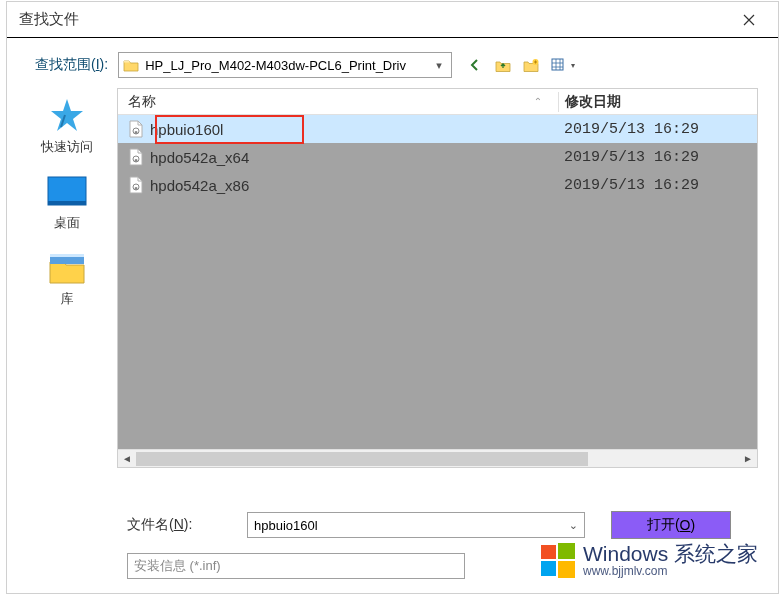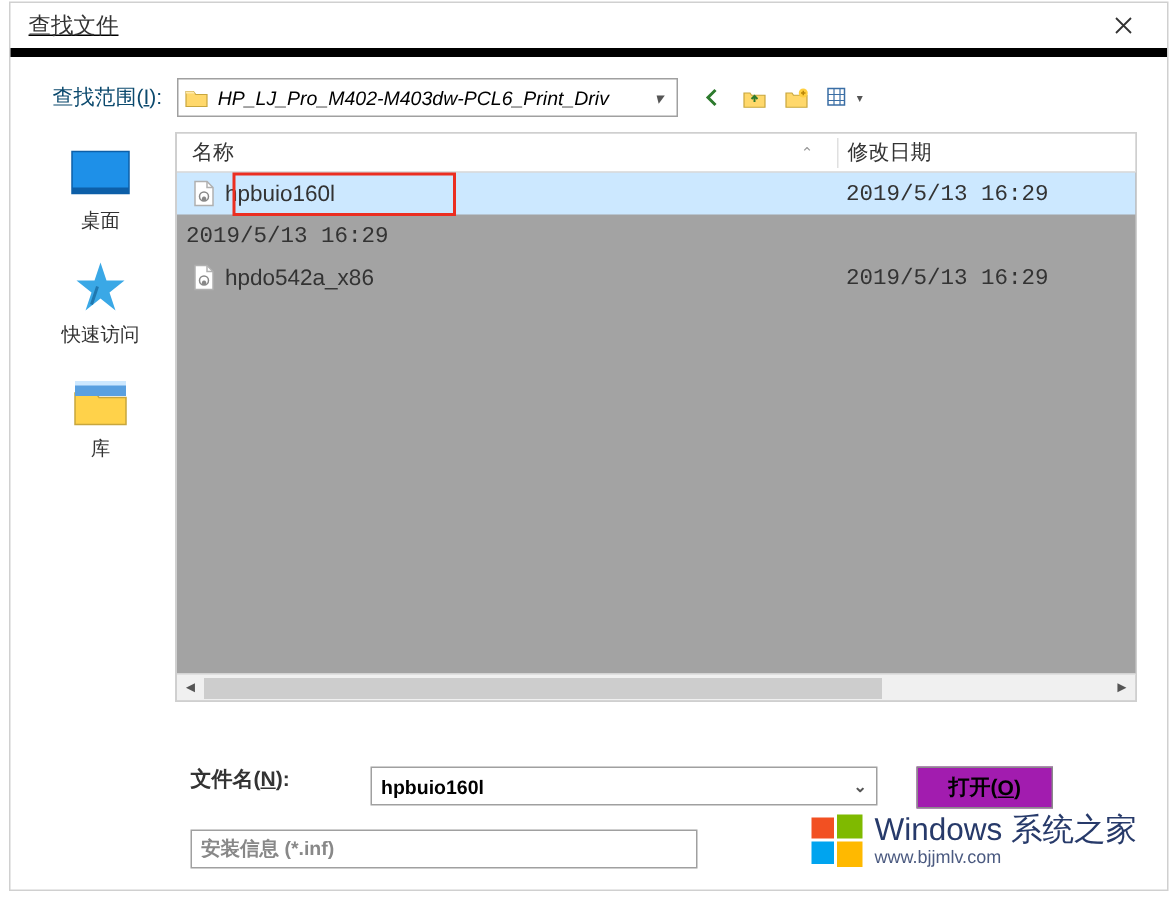--- a/index.html
+++ b/index.html
@@ -1,67 +1,67 @@
 <!DOCTYPE html>
 <html><head>
   <meta charset="utf-8">
   <style>
     * { margin: 0; padding: 0; box-sizing: border-box; font-family: "Microsoft YaHei", "SimSun", sans-serif; }
     body { width: 780px; height: 598px; background: #fff; font-size: 13px; overflow: hidden; position: relative; }
     .dialog { width: 773px; height: 593px; margin: 1px 0 0 6px; border: 1px solid #d0d0d0; background: #fff; position: relative; display: flex; flex-direction: column; }
     
-    .titlebar { height: 36px; display: flex; align-items: center; padding: 0 10px 0 12px; border-bottom: 6px solid #000000; text-decoration: underline; }
+    .titlebar { height: 36px; display: flex; align-items: center; padding: 0 10px 0 12px; border-bottom: 1px solid #000000; }
     .titlebar .title { font-size: 15px; color: #333; flex: 1; }
     .titlebar .close { width: 38px; height: 28px; display: flex; align-items: center; justify-content: center; cursor: pointer; font-size: 18px; color: #555; }
     
     .top-row { display: flex; align-items: center; padding: 14px 14px 10px 28px; }
     .top-row .label { color: #0c4a6e; font-size: 14px; margin-right: 10px; }
     .top-row .label .accel { text-decoration: underline; }
-    .folder-combo { flex: 1; height: 26px; border: 1px solid #a0a0a0; background: #fff; display: flex; align-items: center; padding: 0 4px; max-width: 334px; font-style: italic; }
+    .folder-combo { flex: 1; height: 26px; border: 1px solid #a0a0a0; background: #fff; display: flex; align-items: center; padding: 0 4px; max-width: 334px; }
     .folder-combo .folder-icon { width: 16px; height: 14px; margin-right: 6px; }
     .folder-combo .folder-name { flex: 1; font-size: 13px; color: #000; white-space: nowrap; overflow: hidden; text-overflow: clip; }
     .folder-combo .dd { width: 16px; text-align: center; color: #555; font-size: 11px; }
     .toolbar-icons { display: flex; align-items: center; gap: 10px; margin-left: 14px; }
     .toolbar-icons .ico { width: 18px; height: 18px; display: flex; align-items: center; justify-content: center; cursor: pointer; font-size: 14px; position: relative; }
     
     .main-area { display: flex; flex: 1; padding: 0 20px 0 10px; }
     .places-bar { width: 100px; display: flex; flex-direction: column; align-items: center; padding-top: 8px; gap: 16px; }
     .place-item { display: flex; flex-direction: column; align-items: center; cursor: pointer; width: 90px; }
     .place-item .place-icon { width: 44px; height: 40px; display: flex; align-items: center; justify-content: center; }
     .place-item .place-label { font-size: 13px; color: #333; margin-top: 2px; text-align: center; }
     
     .file-panel { flex: 1; display: flex; flex-direction: column; border: 1px solid #cfcfcf; background: #a3a3a3; max-height: 380px; }
     .file-header { display: flex; height: 26px; align-items: center; border-bottom: 1px solid #e0e0e0; font-size: 14px; color: #333; background: #fff; }
     .file-header .col-name { width: 400px; padding-left: 10px; }
     .file-header .col-sort { width: 40px; text-align: center; color: #999; font-size: 10px; }
-    .file-header .col-date { flex: 1; padding-left: 6px; }
+    .file-header .col-date { flex: 1; padding-left: 6px; font-weight: bold; }
     .file-header .col-div { width: 1px; height: 20px; background: #e0e0e0; }
     
     .file-list { flex: 1; overflow: auto; }
     .file-row { display: flex; align-items: center; height: 28px; font-size: 15px; color: #333; }
     .file-row .fname-cell { width: 440px; display: flex; align-items: center; padding-left: 10px; }
     .file-row .fdate-cell { flex: 1; padding-left: 6px; font-family: Liberation Mono, monospace; }
     .file-row .file-icon { width: 16px; height: 18px; margin-right: 6px; }
     .file-row.selected { background: #cce8ff; }
     
     .highlight-box { position: absolute; border: 2.5px solid #eb2e21; pointer-events: none; left: 148px; top: 113px; width: 149px; height: 29px; }
     
     .hscroll { height: 18px; border-top: 1px solid #e0e0e0; display: flex; align-items: center; background: #f0f0f0; }
     .hscroll .arrow { width: 18px; height: 18px; display: flex; align-items: center; justify-content: center; font-size: 10px; color: #555; cursor: pointer; }
     .hscroll .track { flex: 1; height: 18px; position: relative; }
     .hscroll .thumb { position: absolute; left: 0; top: 2px; width: 75%; height: 14px; background: #cdcdcd; }
     
     .bottom-form { padding: 14px 20px 0 120px; }
-    .form-row { display: flex; margin-bottom: 14px; font-weight: bold; }
+    .form-row { display: flex; align-items: center; margin-bottom: 14px; }
     .form-row .flabel { width: 120px; font-size: 14px; color: #333; }
     .form-row .flabel .accel { text-decoration: underline; }
     .form-row .finput { width: 338px; height: 26px; border: 1px solid #a0a0a0; padding: 0 6px; font-size: 13px; display: flex; align-items: center; background: #fff; }
     .form-row .finput.readonly { color: #888; background: #fff; }
     .form-row .finput .dd2 { margin-left: auto; color: #555; font-size: 11px; }
-    .form-row .btn { width: 91px; height: 28px; border: 1px solid #8a8a8a; background: #a21caf; margin-left: 26px; font-size: 14px; display: flex; align-items: center; justify-content: center; cursor: pointer; }
+    .form-row .btn { width: 120px; height: 28px; border: 1px solid #8a8a8a; background: #8b5cf6; margin-left: 26px; font-size: 14px; display: flex; align-items: center; justify-content: center; cursor: pointer; }
     .form-row .btn .accel { text-decoration: underline; }
     
     .watermark { position: absolute; right: 20px; bottom: 14px; display: flex; align-items: center; gap: 6px; pointer-events: none; }
     .watermark .wm-text { text-align: left; line-height: 1.1; }
     .watermark .wm-main { font-size: 21px; color: #273a6a; font-weight: 400; }
     .watermark .wm-sub { font-size: 12px; color: #4b5a80; }
   </style>
 </head>
 <body>
 
@@ -115,35 +115,35 @@
         <span style="font-size:8px;color:#555;position:absolute;right:-7px;">▾</span>
       </div>
     </div>
   </div>
 
   <div class="main-area">
 
     <div class="places-bar">
       <div class="place-item">
         <div class="place-icon">
+          <svg width="40" height="38" viewBox="0 0 40 38">
+              <path d="M20 2 L24 14 L36 14 L26 22 L30 34 L20 26 L10 34 L14 22 L4 14 L16 14 Z" fill="#3aa8e6"></path>
+              <path d="M18 18 L14 30" stroke="#2078b0" stroke-width="2"></path>
+            </svg>
+        </div>
+        <div class="place-label">快速访问</div>
+      </div>
+      <div class="place-item">
+        <div class="place-icon">
           <svg width="42" height="34" viewBox="0 0 42 34">
               <rect x="2" y="2" width="38" height="28" fill="#1e90e8" stroke="#0d5fa8" stroke-width="1"></rect>
               <rect x="2" y="26" width="38" height="4" fill="#0d5fa8"></rect>
             </svg>
         </div>
         <div class="place-label">桌面</div>
-      </div>
-      <div class="place-item">
-        <div class="place-icon">
-          <svg width="40" height="38" viewBox="0 0 40 38">
-              <path d="M20 2 L24 14 L36 14 L26 22 L30 34 L20 26 L10 34 L14 22 L4 14 L16 14 Z" fill="#3aa8e6"></path>
-              <path d="M18 18 L14 30" stroke="#2078b0" stroke-width="2"></path>
-            </svg>
-        </div>
-        <div class="place-label">快速访问</div>
       </div>
       <div class="place-item">
         <div class="place-icon">
           <svg width="42" height="36" viewBox="0 0 42 36">
               <path d="M4 12 h14 l2 3 H38 v18 H4 z" fill="#ffd24a" stroke="#c8a63d"></path>
               <rect x="4" y="6" width="34" height="8" fill="#5aa0e0"></rect>
               <rect x="4" y="4" width="34" height="3" fill="#cde8ff"></rect>
             </svg>
         </div>
         <div class="place-label">库</div>
@@ -164,20 +164,29 @@
                 <path d="M2 1 h8 l4 4 v12 H2 z" fill="#fff" stroke="#b0b0b0"></path>
                 <path d="M10 1 v4 h4" fill="none" stroke="#b0b0b0"></path>
                 <circle cx="8" cy="11" r="3" fill="none" stroke="#888"></circle>
                 <path d="M8 11 a1.5 1.5 0 1 0 0.1 0" fill="#888"></path>
               </svg>
             <span>hpbuio160l</span>
           </div>
           <div class="fdate-cell">2019/5/13 16:29</div>
         </div>
         <div class="file-row">
+          <div class="fname-cell">
+            <svg class="file-icon" viewBox="0 0 16 18">
+                <path d="M2 1 h8 l4 4 v12 H2 z" fill="#fff" stroke="#b0b0b0"></path>
+                <path d="M10 1 v4 h4" fill="none" stroke="#b0b0b0"></path>
+                <circle cx="8" cy="11" r="3" fill="none" stroke="#888"></circle>
+                <path d="M8 11 a1.5 1.5 0 1 0 0.1 0" fill="#888"></path>
+              </svg>
+            <span>hpdo542a_x64</span>
+          </div>
           <div class="fdate-cell">2019/5/13 16:29</div>
         </div>
         <div class="file-row">
           <div class="fname-cell">
             <svg class="file-icon" viewBox="0 0 16 18">
                 <path d="M2 1 h8 l4 4 v12 H2 z" fill="#fff" stroke="#b0b0b0"></path>
                 <path d="M10 1 v4 h4" fill="none" stroke="#b0b0b0"></path>
                 <circle cx="8" cy="11" r="3" fill="none" stroke="#888"></circle>
                 <path d="M8 11 a1.5 1.5 0 1 0 0.1 0" fill="#888"></path>
               </svg>

